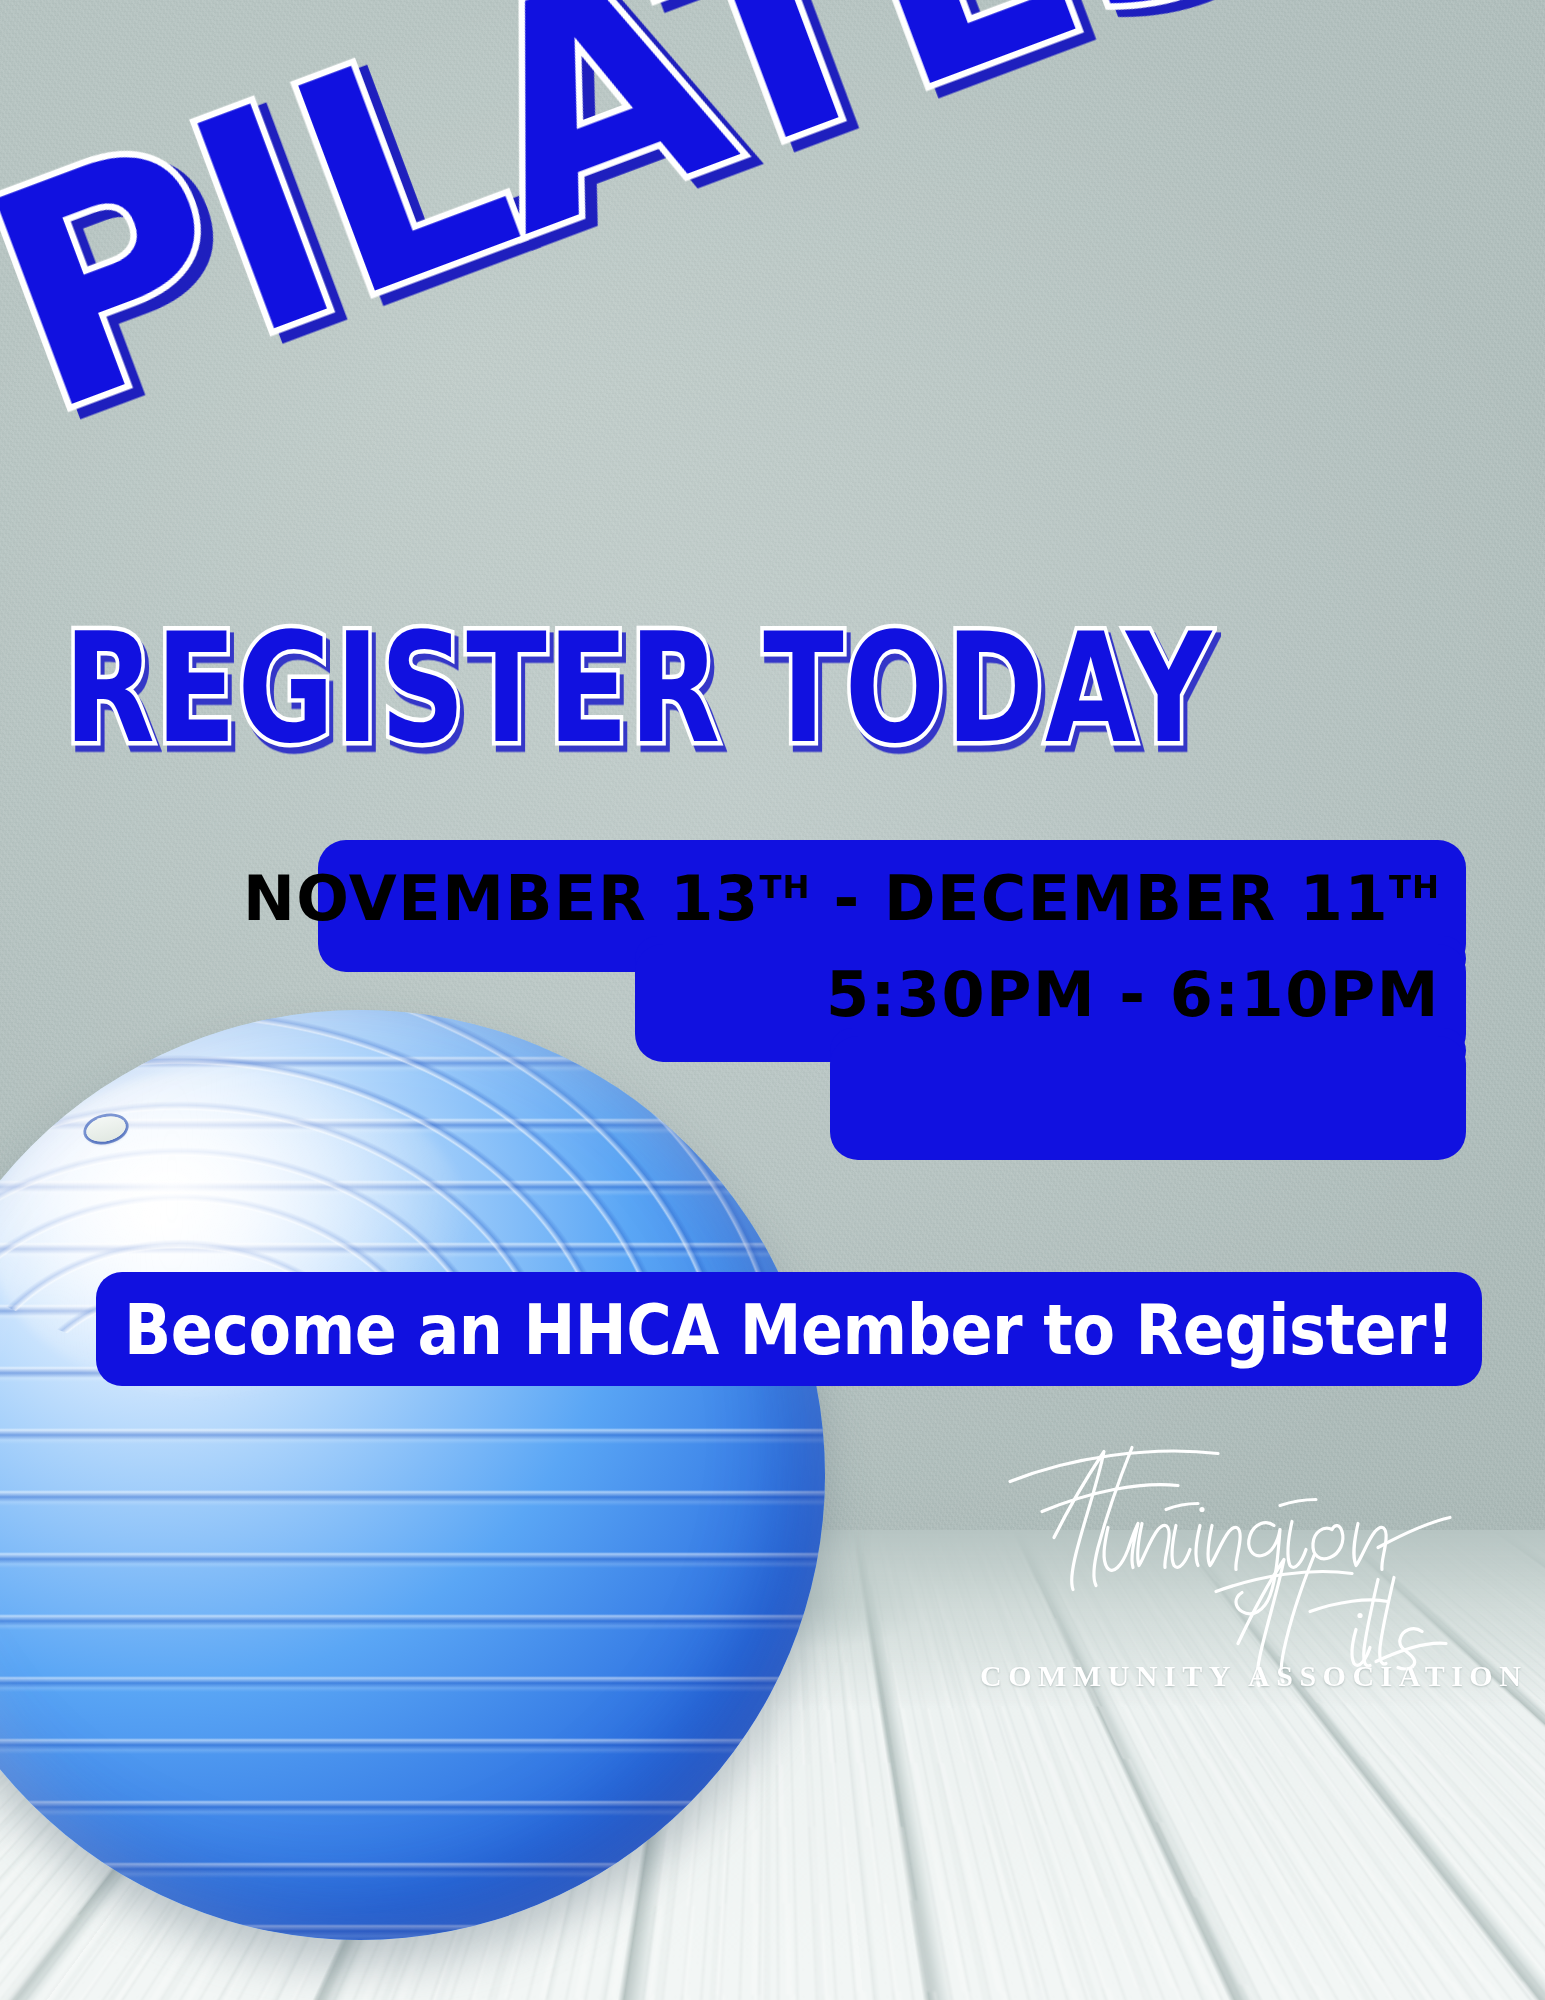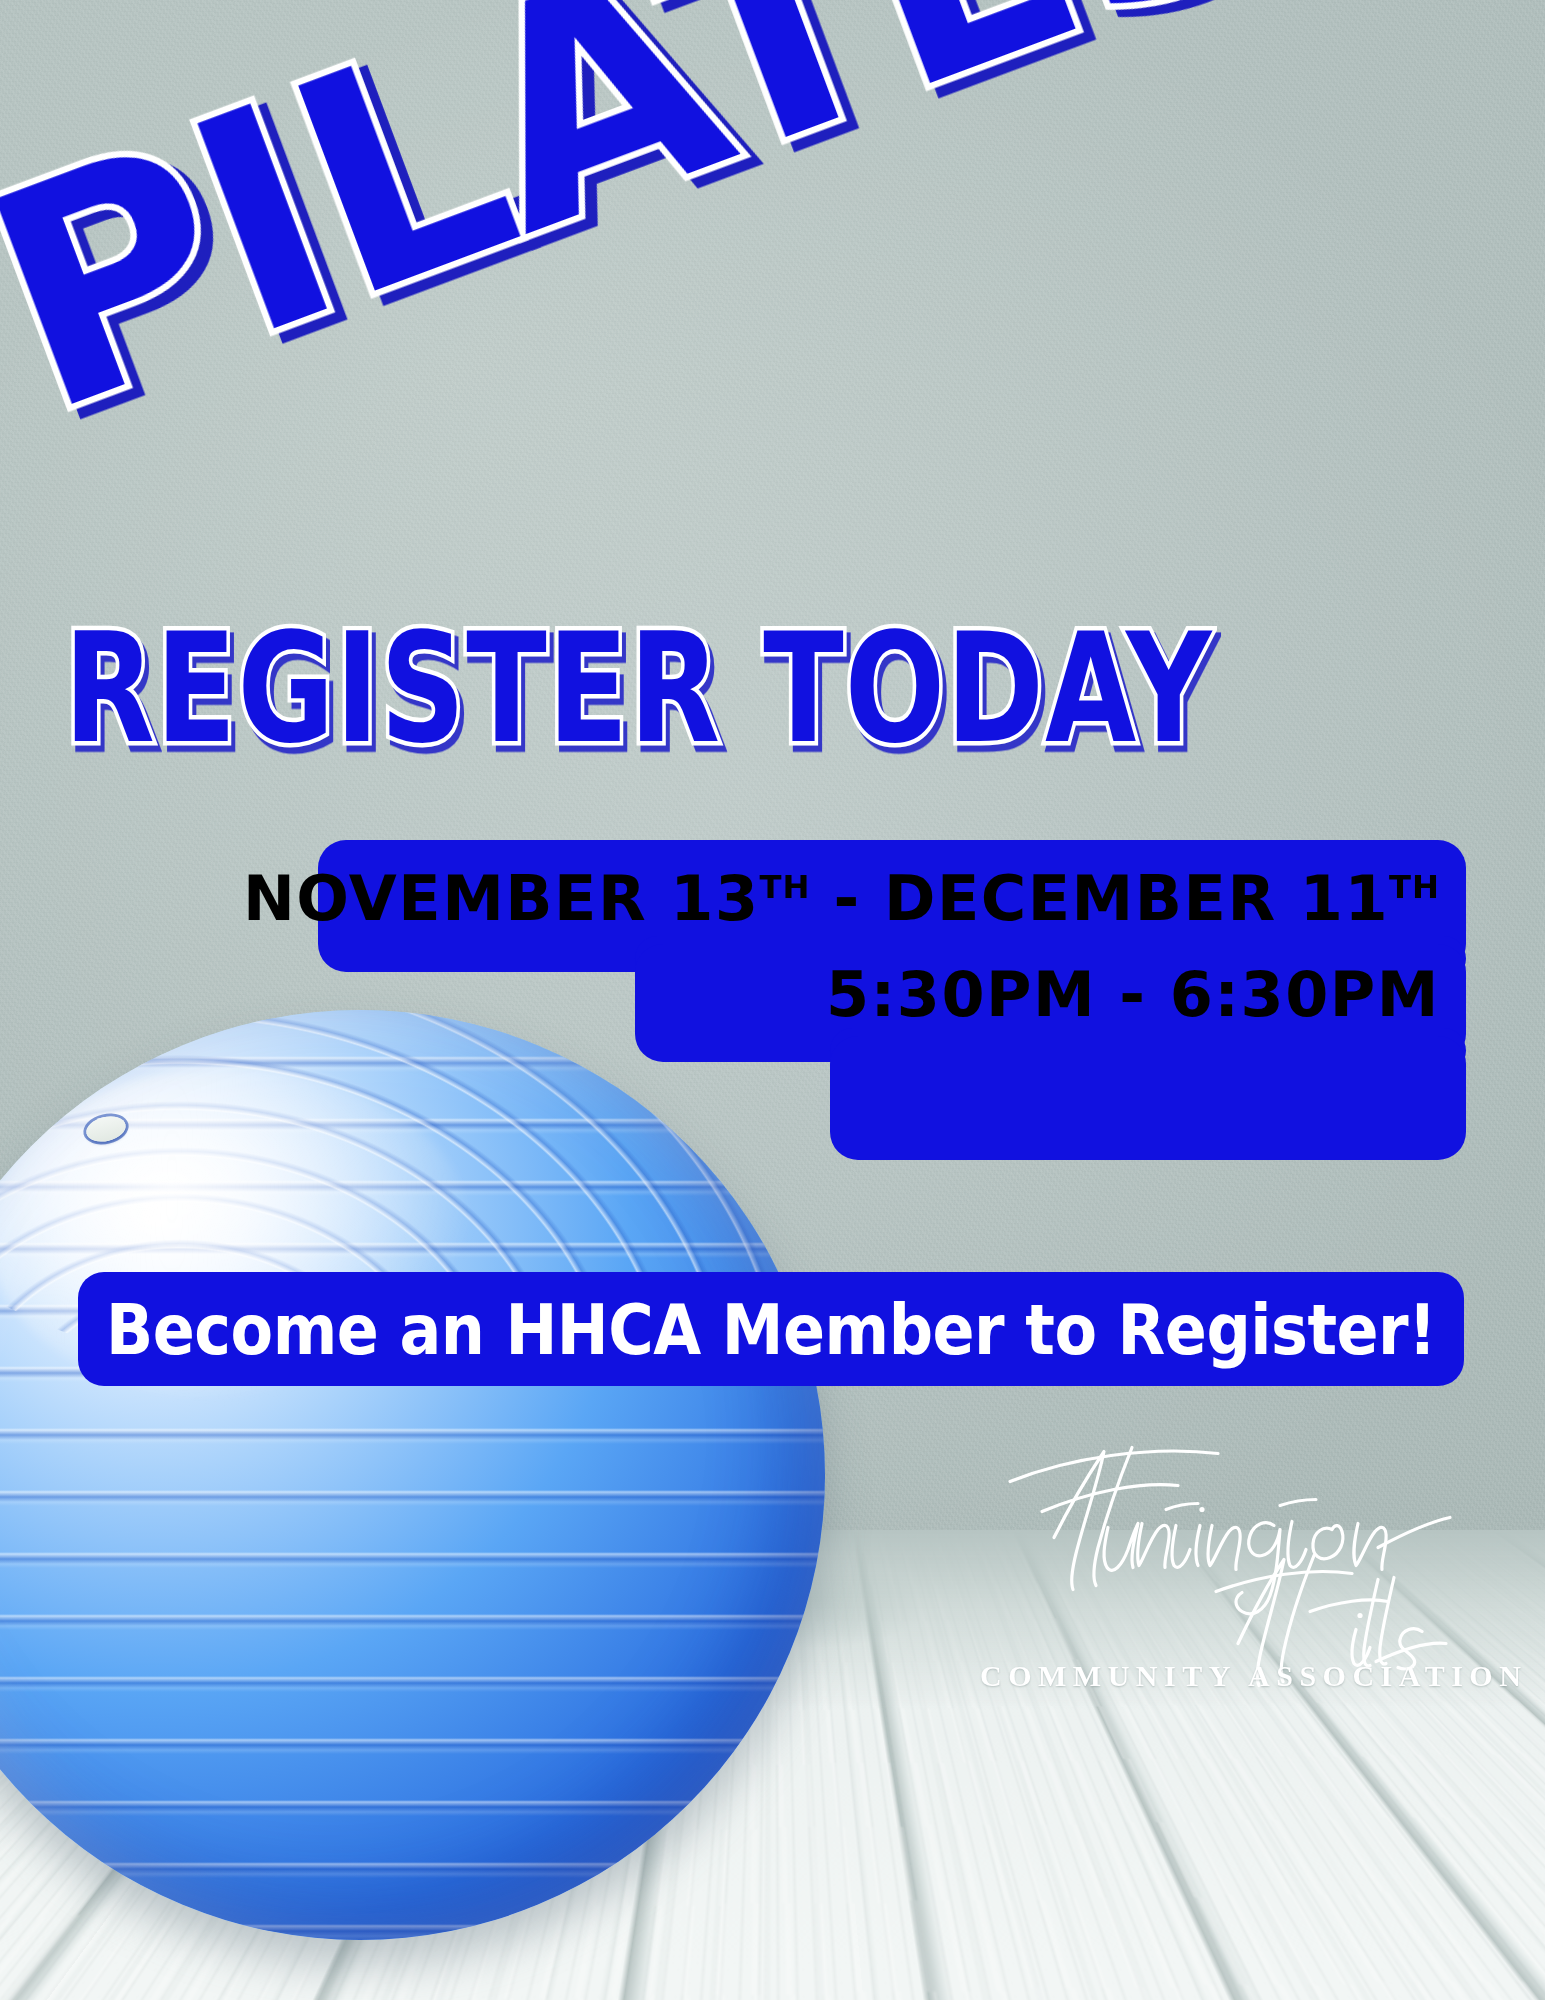--- a/index.html
+++ b/index.html
@@ -182,21 +182,21 @@
     line-height:1;
     letter-spacing:1.5px;
   }
   .iline.l1{font-size:62px;margin-top:22px;}
   .iline.l2{font-size:62px;margin-top:34px;}
   .iline.l3{font-size:62px;margin-top:34px;}
   .sup{font-size:.52em;vertical-align:super;letter-spacing:1px;}
 
   
   .member{
-    position:absolute;left:78px;top:1272px;width:1386px;height:114px;
+    position:absolute;left:96px;top:1272px;width:1386px;height:114px;
     background:#1111E0;border-radius:26px;
     display:flex;align-items:center;justify-content:center;
   }
   .member-text{
     font-family:"DejaVu Sans", sans-serif;
     font-weight:700;
     font-size:62px;
     letter-spacing:-.5px;
     color:#ffffff;
     white-space:nowrap;
@@ -257,21 +257,21 @@
   <div class="info">
     <div class="info-bg">
       <i class="r1"></i>
       <i class="fill1"></i>
       <i class="r2"></i>
       <i class="fill2"></i>
       <i class="r3"></i>
     </div>
     <div class="info-lines">
       <div class="iline l1"><span>NOVEMBER 13</span><span class="sup">TH</span><span> - DECEMBER 11</span><span class="sup">TH</span></div>
-      <div class="iline l3">5:30PM - 6:30PM</div>
+      <div class="iline l3">5:30PM - 6:10PM</div>
     </div>
   </div>
 
   <div class="member">
     <div class="member-text">Become an HHCA Member to Register!</div>
   </div>
 
   <div class="logo">
     <svg viewBox="0 0 495 250" aria-hidden="true">
       <g fill="none" stroke="#ffffff" stroke-width="3.2" stroke-linecap="round" stroke-linejoin="round">

